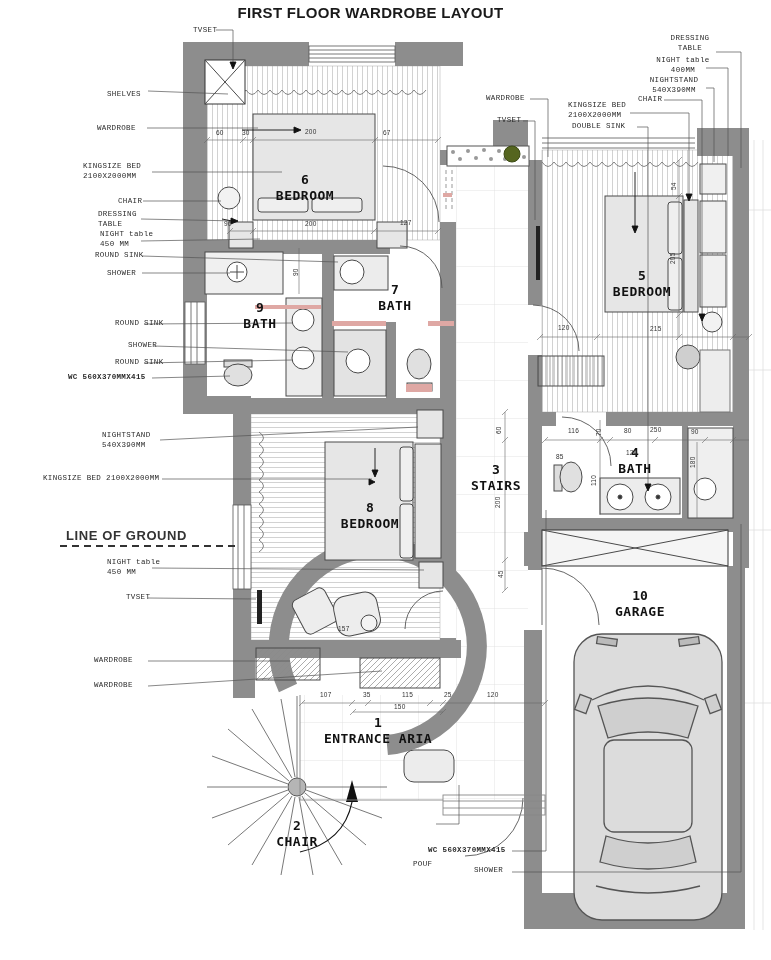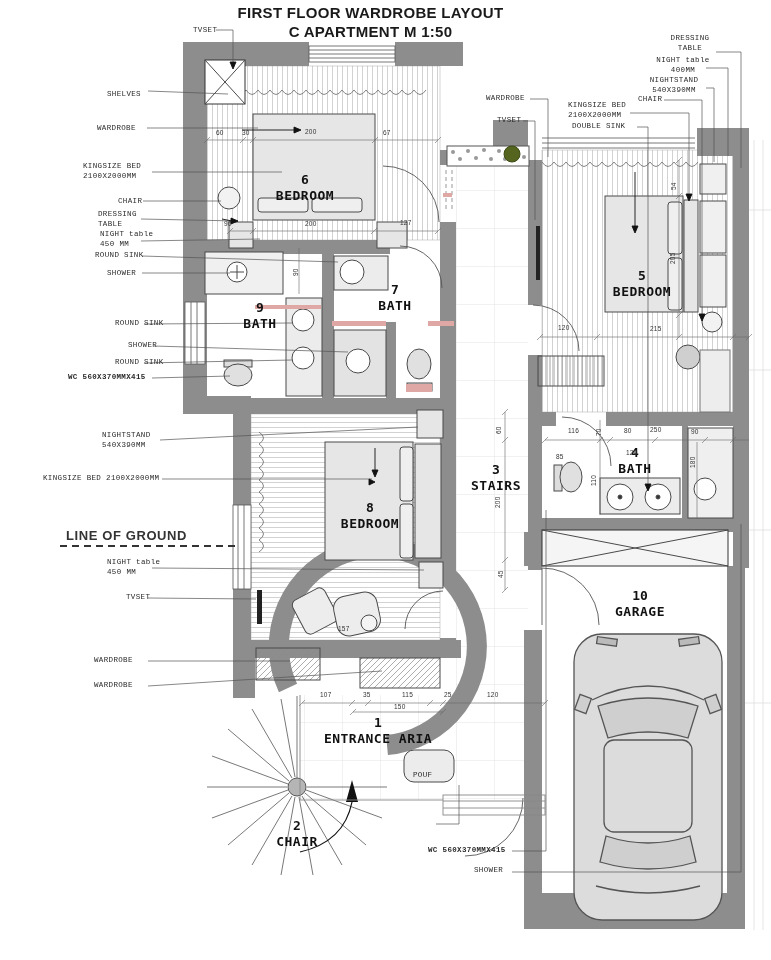--- a/index.html
+++ b/index.html
@@ -352,21 +352,20 @@
     <polygon points="686,194 692,194 689,201"></polygon>
     <polygon points="645,484 651,484 648,491"></polygon>
     <polygon points="369,479 375,482 369,485"></polygon>
     <line x1="222" y1="219" x2="232" y2="221"></line>
         <polygon points="231,218 238,221 231,224"></polygon>
   </g>
 </svg>
 
 <div class="title">
   <div>FIRST FLOOR WARDROBE LAYOUT</div>
-  <div>C APARTMENT M 1:50</div>
 </div>
 
 <div class="ann" style="left:193px;top:26px">TVSET</div>
 <div class="ann" style="left:107px;top:90px">SHELVES</div>
 <div class="ann" style="left:97px;top:124px">WARDROBE</div>
 <div class="ann" style="left:83px;top:162px">KINGSIZE BED
 2100X2000MM</div>
 <div class="ann" style="left:118px;top:197px">CHAIR</div>
 <div class="ann" style="left:98px;top:210px">DRESSING
 TABLE</div>
@@ -394,21 +393,21 @@
 400MM</div>
 <div class="ann c" style="left:636px;top:76px;width:76px">NIGHTSTAND
 540X390MM</div>
 <div class="ann" style="left:638px;top:95px">CHAIR</div>
 <div class="ann" style="left:568px;top:101px">KINGSIZE BED
 2100X2000MM</div>
 <div class="ann" style="left:572px;top:122px">DOUBLE SINK</div>
 <div class="ann" style="left:486px;top:94px">WARDROBE</div>
 <div class="ann" style="left:497px;top:116px">TVSET</div>
 
-<div class="ann" style="left:413px;top:771px">POUF</div>
+<div class="ann" style="left:413px;top:860px">POUF</div>
 <div class="ann b" style="left:428px;top:846px">WC  560X370MMX415</div>
 <div class="ann" style="left:474px;top:866px">SHOWER</div>
 
 <div class="room" style="left:255px;top:172px;width:100px">
   <span class="num">6</span>
   <span class="nm">BEDROOM</span>
 </div>
 <div class="room" style="left:225px;top:300px;width:70px">
   <span class="num">9</span>
   <span class="nm">BATH</span>

